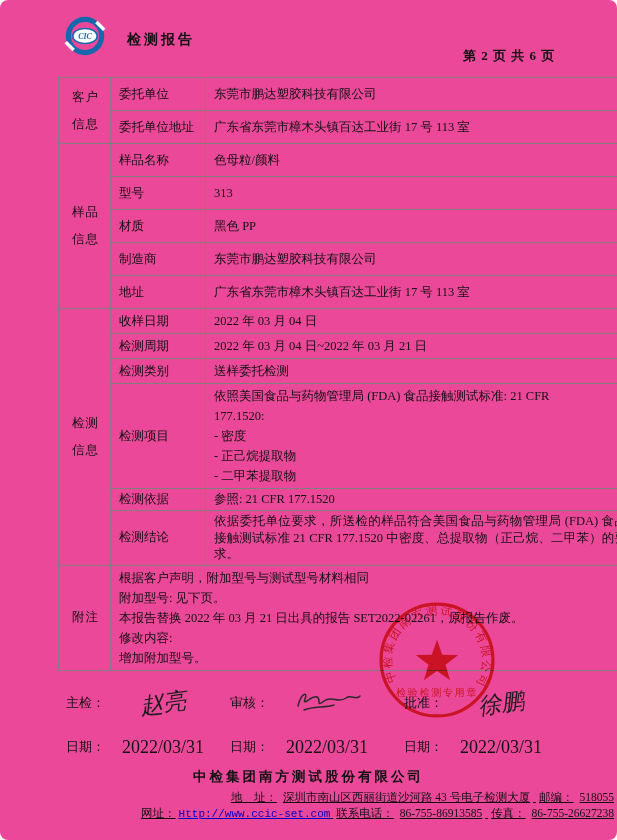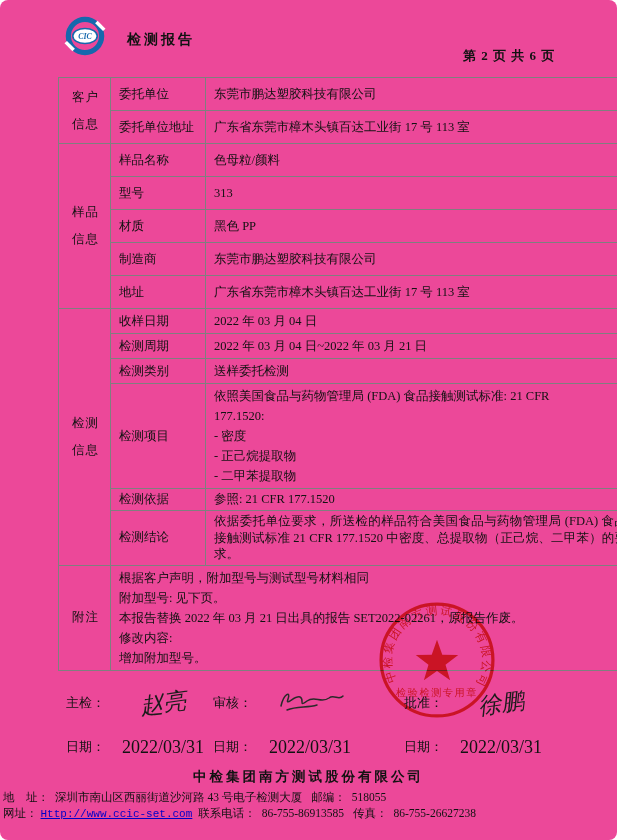--- a/index.html
+++ b/index.html
@@ -27,33 +27,33 @@
   .preline { white-space:pre-line; }
   .items-cell { line-height:20px; }
   .concl-cell { line-height:16.5px; text-align:justify; }
   .notes-cell { line-height:20px; vertical-align:top; padding-top:5px; }
 
   
   .stamp { position:absolute; left:376px; top:599px; mix-blend-mode:multiply; opacity:.93; }
 
   
   .sig-col { position:absolute; top:684px; width:155px; }
-  .sig-col.c1 { left:66px; } .sig-col.c2 { left:213px; } .sig-col.c3 { left:404px; }
+  .sig-col.c1 { left:66px; } .sig-col.c2 { left:230px; } .sig-col.c3 { left:404px; }
   .srow { display:flex; align-items:center; height:38px; }
   .sig-label, .date-label { font-size:13px; flex:0 0 auto; }
   .sig-name { flex:1; text-align:center; font-size:23px; font-style:italic;
     font-family:"DejaVu Sans",sans-serif; transform:rotate(-8deg); color:#1c1c1c; }
   .sig-scribble { flex:1; text-align:center; }
   .drow { display:flex; align-items:center; margin-top:16px; height:18px; }
   .date-val { flex:1; text-align:center; font-size:18px; }
 
   
   .f-company { position:absolute; top:768px; left:0; width:617px; text-align:center;
     font-size:13.5px; font-weight:bold; letter-spacing:3px; }
-  .f-line { position:absolute; left:0; width:617px; text-align:left; font-size:11.5px; }
+  .f-line { position:absolute; left:0; width:617px; text-align:right; font-size:11.5px;text-decoration:underline; }
   .f-addr { top:790px; }
   .f-web  { top:806px; }
   .f-line span { margin:0 3px; }
   .url { color:#0000c8; text-decoration:underline;
     font-family:"Liberation Mono","DejaVu Sans Mono",monospace; font-size:11px; }
 </style>
 </head>
 <body>
 
 <div class="page">

